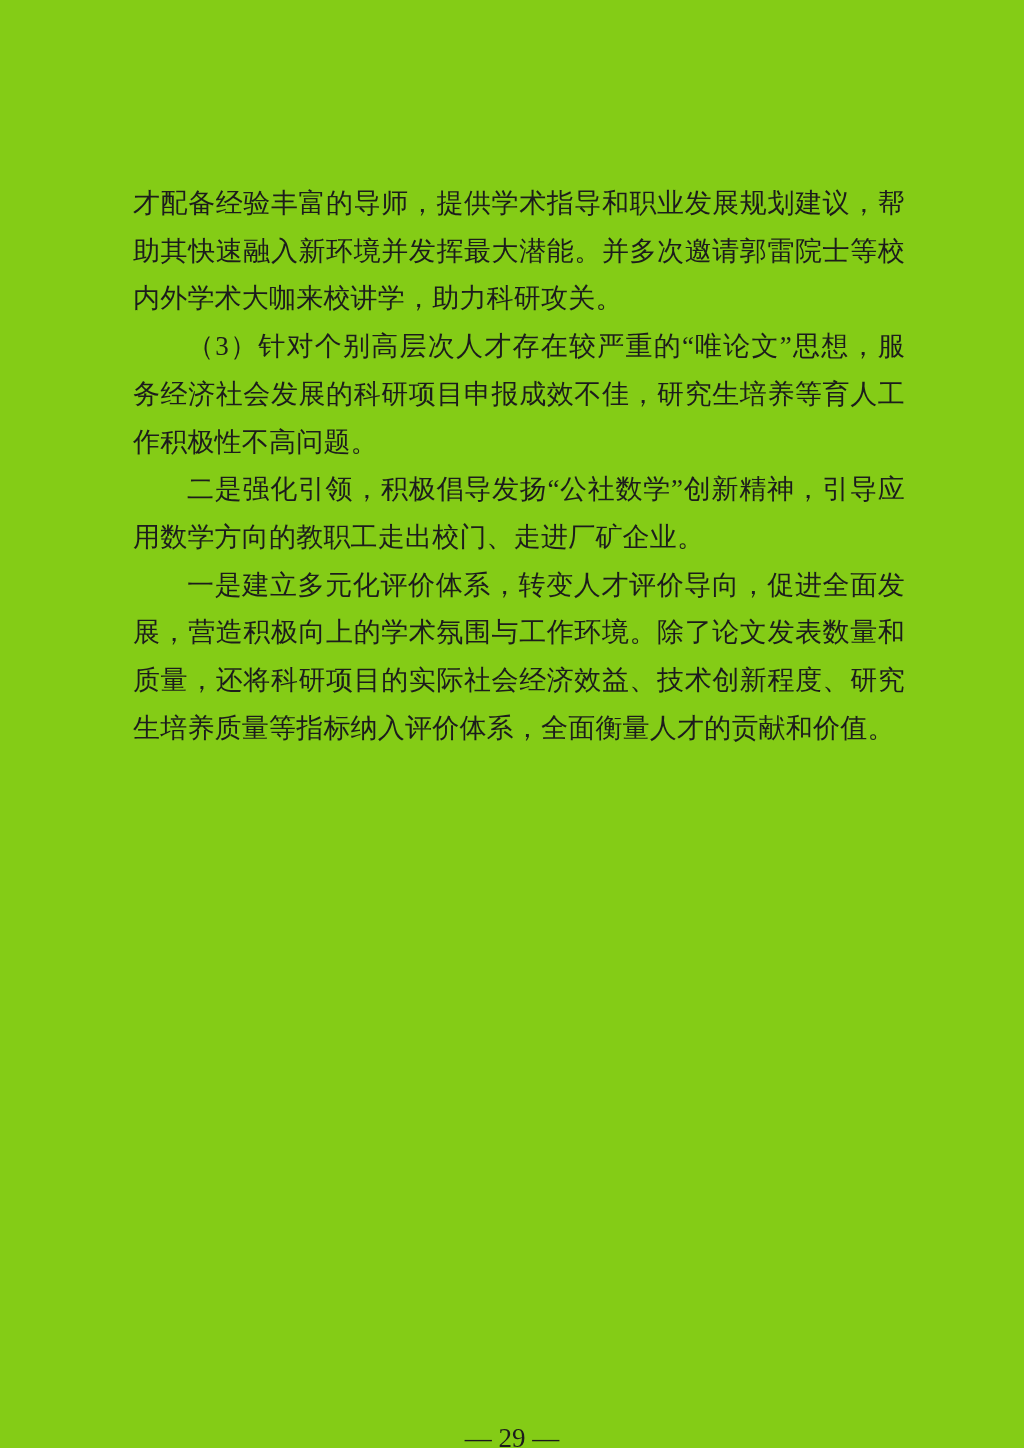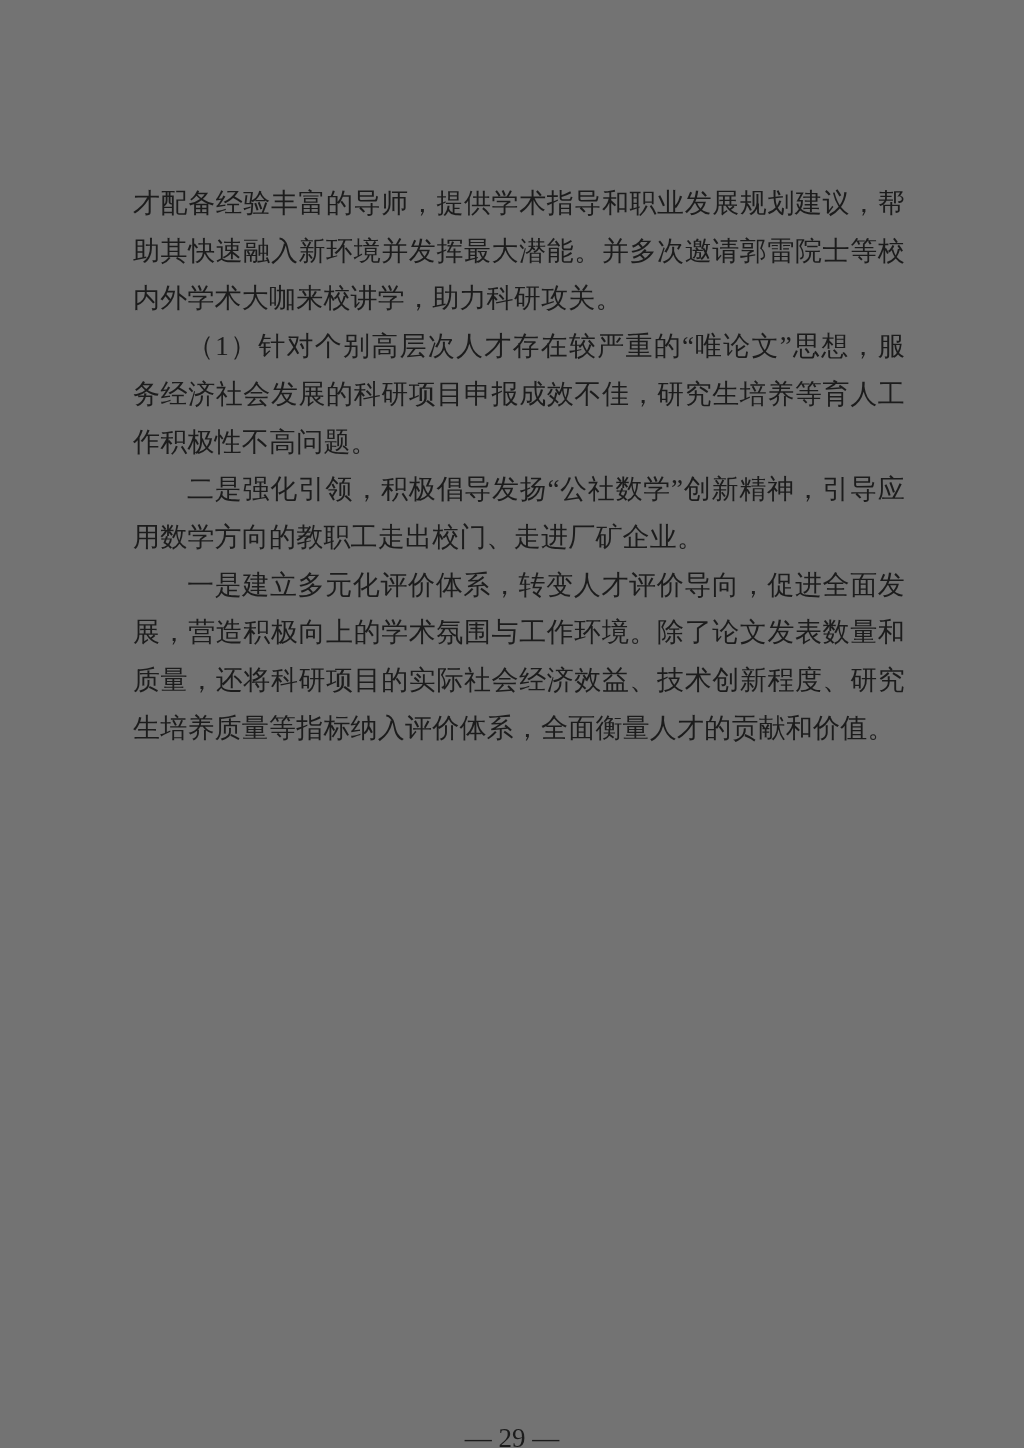--- a/index.html
+++ b/index.html
@@ -4,21 +4,21 @@
 <style>
   html, body {
     margin: 0;
     padding: 0;
     background: #ffffff;
   }
   .page {
     position: relative;
     width: 1024px;
     height: 1448px;
-    background: #737373;
+    background: #84cc16;
     font-family: "Liberation Serif", "DejaVu Serif", serif;
     color: #1c1c1c;
     overflow: hidden;
   }
   .content {
     position: absolute;
     left: 133px;
     top: 180px;
     width: 772px;
   }
@@ -44,19 +44,19 @@
     line-height: 36px;
     color: #1c1c1c;
   }
 </style>
 </head>
 <body>
 
 <div class="page">
   <div class="content">
     <p class="para">才配备经验丰富的导师，提供学术指导和职业发展规划建议，帮助其快速融入新环境并发挥最大潜能。并多次邀请郭雷院士等校内外学术大咖来校讲学，助力科研攻关。</p>
-    <p class="para indent">（1）针对个别高层次人才存在较严重的“唯论文”思想，服务经济社会发展的科研项目申报成效不佳，研究生培养等育人工作积极性不高问题。</p>
+    <p class="para indent">（3）针对个别高层次人才存在较严重的“唯论文”思想，服务经济社会发展的科研项目申报成效不佳，研究生培养等育人工作积极性不高问题。</p>
     <p class="para indent">二是强化引领，积极倡导发扬“公社数学”创新精神，引导应用数学方向的教职工走出校门、走进厂矿企业。</p>
     <p class="para indent">一是建立多元化评价体系，转变人才评价导向，促进全面发展，营造积极向上的学术氛围与工作环境。除了论文发表数量和质量，还将科研项目的实际社会经济效益、技术创新程度、研究生培养质量等指标纳入评价体系，全面衡量人才的贡献和价值。</p>
   </div>
 
   <div class="footer">— 29 —</div>
 </div>
 
 </body></html>

